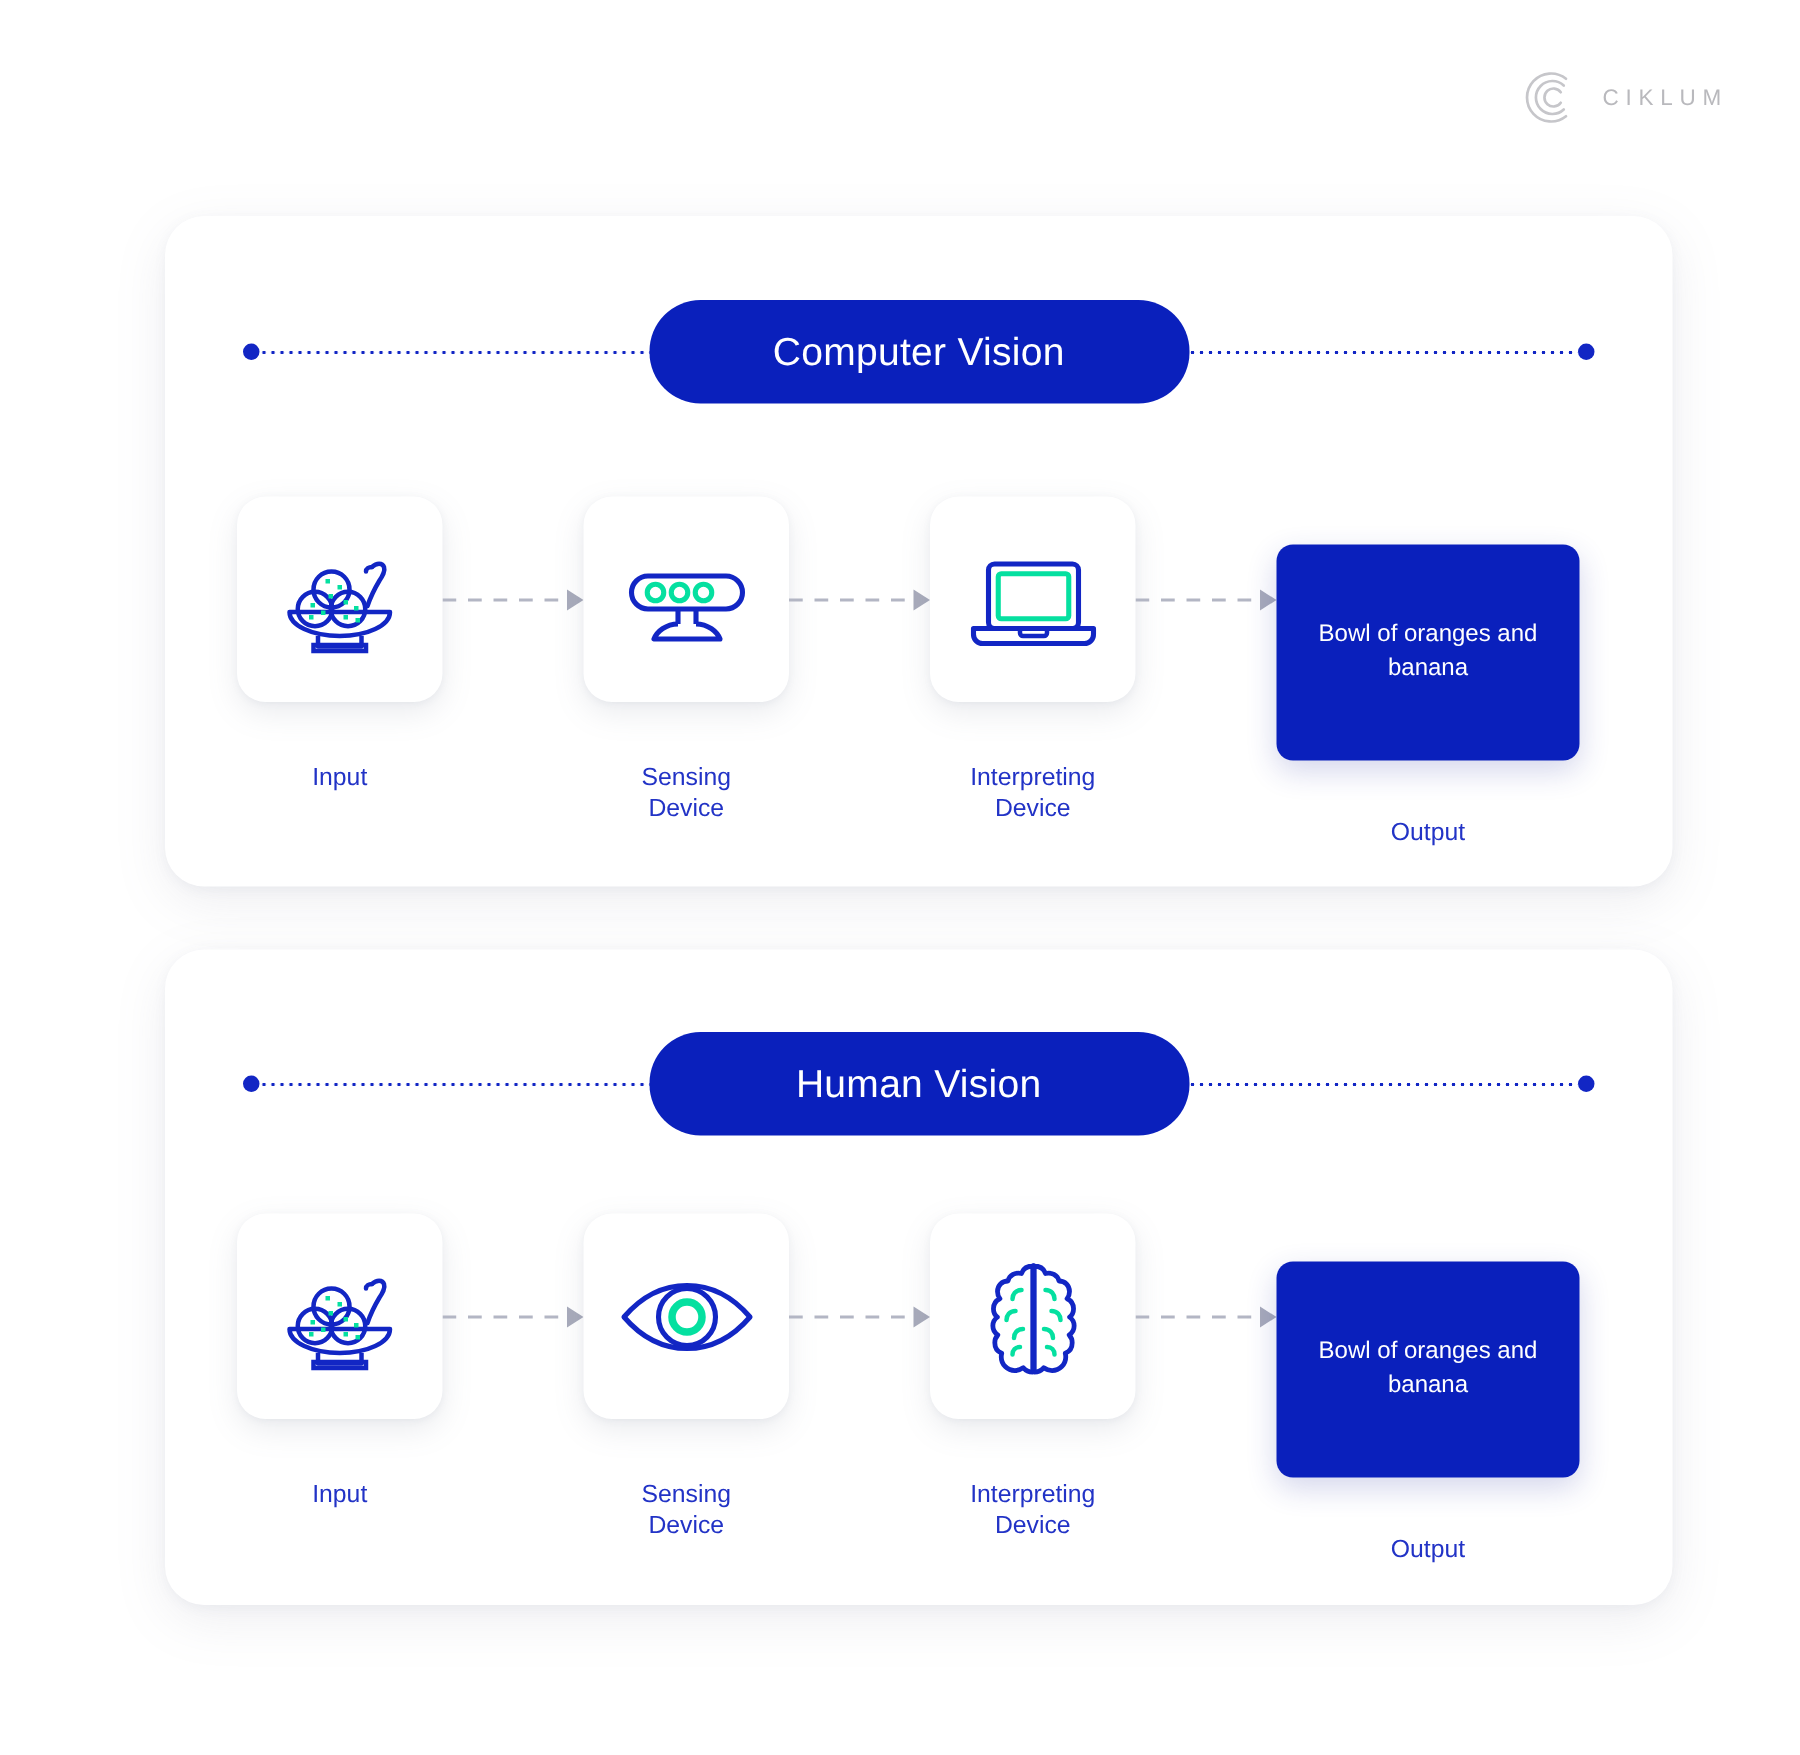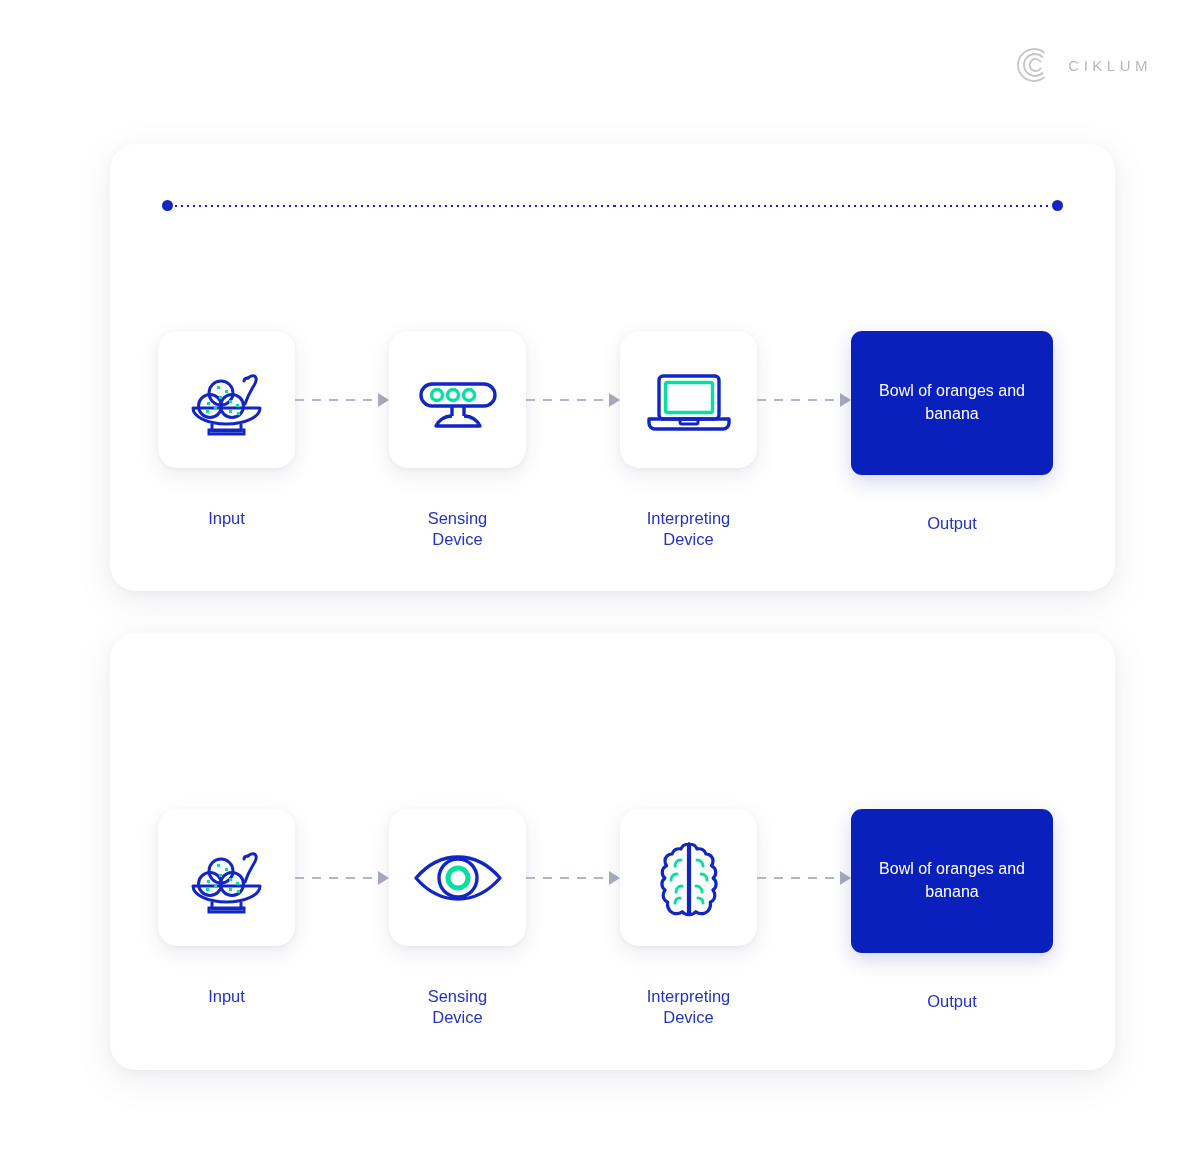--- a/index.html
+++ b/index.html
@@ -116,20 +116,21 @@
     border-radius: 11px;
     box-shadow: 0 7px 20px rgba(40,50,160,0.20);
     display: flex;
     align-items: center;
     justify-content: center;
     text-align: center;
     color: #ffffff;
     font-size: 16px;
     line-height: 1.42;
     padding: 0 22px;
+    margin-top: 32px;
   }
 
   .step-label {
     margin-top: 40px;
     color: #2233c6;
     font-size: 16.5px;
     line-height: 1.25;
     text-align: center;
     white-space: pre-line;
   }
@@ -174,20 +175,21 @@
   <span class="brand-name">CIKLUM</span>
 </div>
 
 <section class="panel" id="panel-computer-vision">
 
   <div class="title-row">
     <div class="rail rail-left">
       <span class="rail-dot"></span>
       <span class="rail-line"></span>
     </div>
+    <div class="title-pill">Computer Vision</div>
     <div class="rail rail-right">
       <span class="rail-line"></span>
       <span class="rail-dot"></span>
     </div>
   </div>
 
   <div class="flow">
     <span class="flow-pad-left"></span>
 
     <div class="step">
@@ -269,20 +271,31 @@
 
     <div class="step step-output">
       <div class="step-output-card">Bowl of oranges and banana</div>
       <div class="step-label">Output</div>
     </div>
   </div>
 </section>
 
 <section class="panel" id="panel-human-vision">
 
+  <div class="title-row">
+    <div class="rail rail-left">
+      <span class="rail-dot"></span>
+      <span class="rail-line"></span>
+    </div>
+    <div class="title-pill">Human Vision</div>
+    <div class="rail rail-right">
+      <span class="rail-line"></span>
+      <span class="rail-dot"></span>
+    </div>
+  </div>
 
   <div class="flow">
     <span class="flow-pad-left"></span>
 
     <div class="step">
       <div class="step-icon-card">
         <span>
           <svg width="96" height="96" viewBox="0 0 96 96" fill="none">
             <path d="M69 26c3-3 7-3 8 0 1 3-1 6-3 9-3 5-6 11-8 17" stroke="#1226c4" stroke-width="3" stroke-linecap="round" stroke-linejoin="round" fill="none"></path>
             <path d="M69 26c-2 0-4 1-4 3" stroke="#1226c4" stroke-width="3" stroke-linecap="round" fill="none"></path>

